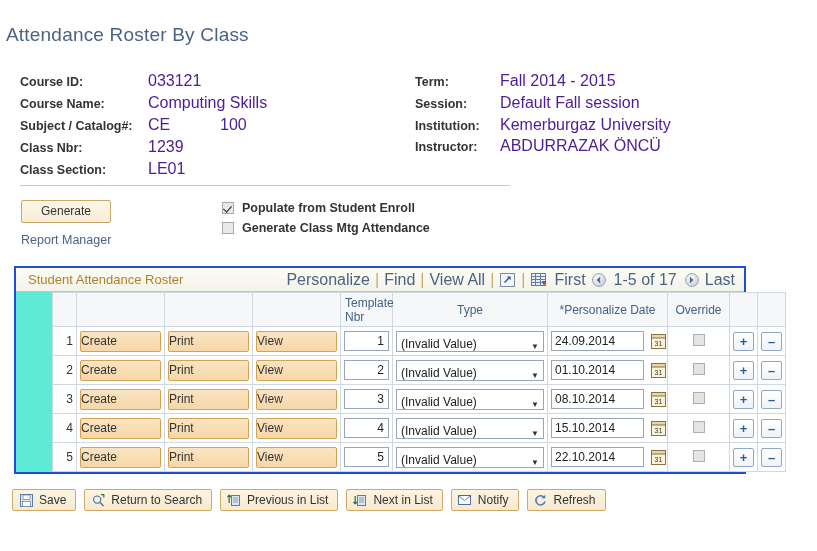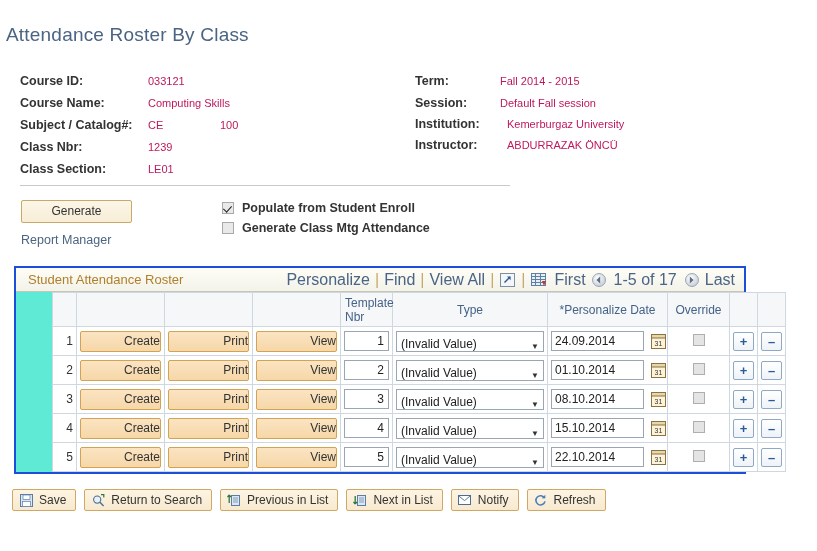--- a/index.html
+++ b/index.html
@@ -41,32 +41,32 @@
     align-items: flex-start;
   }
   .hdr-col-left { width: 415px; padding-left: 20px; box-sizing: border-box; }
   .hdr-col-right { width: 400px; }
   .hdr-row {
     display: flex;
     align-items: baseline;
     height: 22px;
     line-height: 22px;
   }
-  .hdr-row.tight { height: 21px; line-height: 21px; gap: 7px; }
+  .hdr-row.tight { height: 21px; line-height: 21px; }
   .hdr-label {
     font-weight: bold;
     color: #333333;
     font-size: 12.5px;
     white-space: nowrap;
   }
   .hdr-label.w-left { width: 128px; }
   .hdr-label.w-right { width: 85px; }
   .hdr-value {
-    color: #be185d;
-    font-size: 11px;
+    color: #4c1d95;
+    font-size: 16px;
     white-space: nowrap;
   }
   .hdr-value.sub { width: 72px; display: inline-block; }
 
   .hdr-divider {
     position: absolute;
     left: 20px;
     top: 185px;
     width: 490px;
     height: 1px;
@@ -77,21 +77,21 @@
   .gen-area {
     position: absolute;
     left: 0;
     top: 198px;
     width: 817px;
   }
   .btn-generate {
     position: absolute;
     left: 21px;
     top: 2px;
-    width: 111px;
+    width: 90px;
     height: 23px;
     background: linear-gradient(#fdf6e7, #f7edd7);
     border: 1px solid #c8a96a;
     border-radius: 2px;
     font-family: "Liberation Sans", sans-serif;
     font-size: 12px;
     color: #333333;
     cursor: pointer;
     padding: 0;
     line-height: 21px;
@@ -260,21 +260,21 @@
     height: 21px;
     background: linear-gradient(#fbe4c2, #f6d7a8);
     border: 1px solid #d3a355;
     border-radius: 2px;
     font-family: "Liberation Sans", sans-serif;
     font-size: 12px;
     color: #333333;
     cursor: pointer;
     padding: 0;
     line-height: 19px;
-    text-align: right;
+    text-align: left;
     box-sizing: border-box;
   }
 
   .inp-num {
     width: 100%;
     height: 20px;
     border: 1px solid #9aa6b2;
     box-sizing: border-box;
     font-family: "Liberation Sans", sans-serif;
     font-size: 12px;

